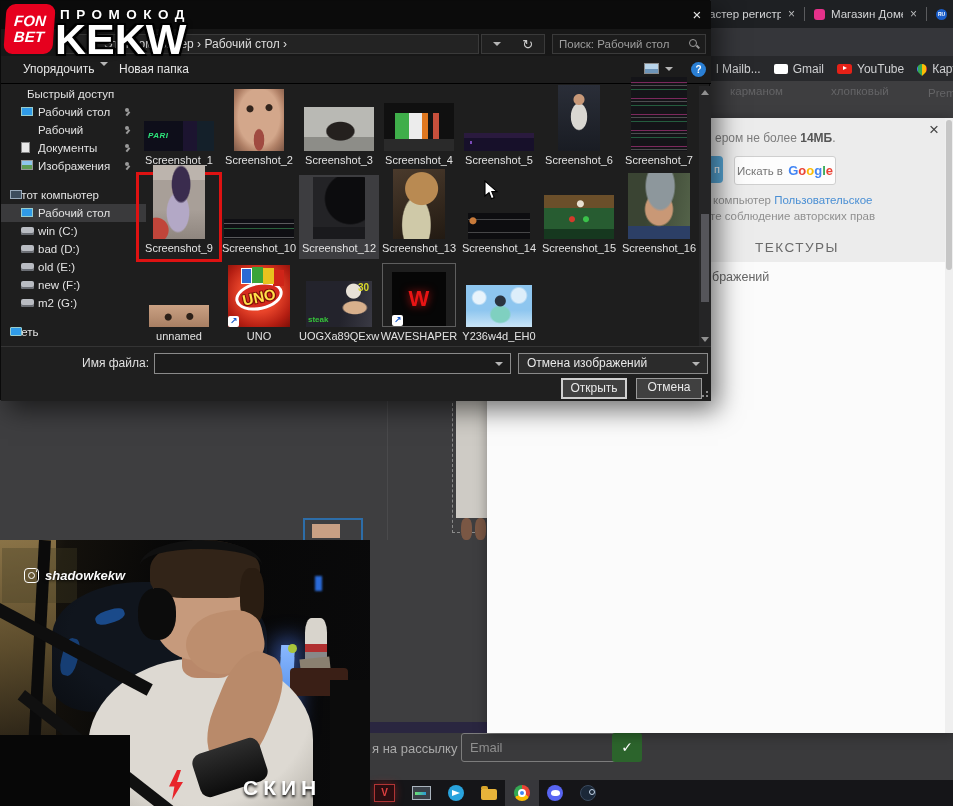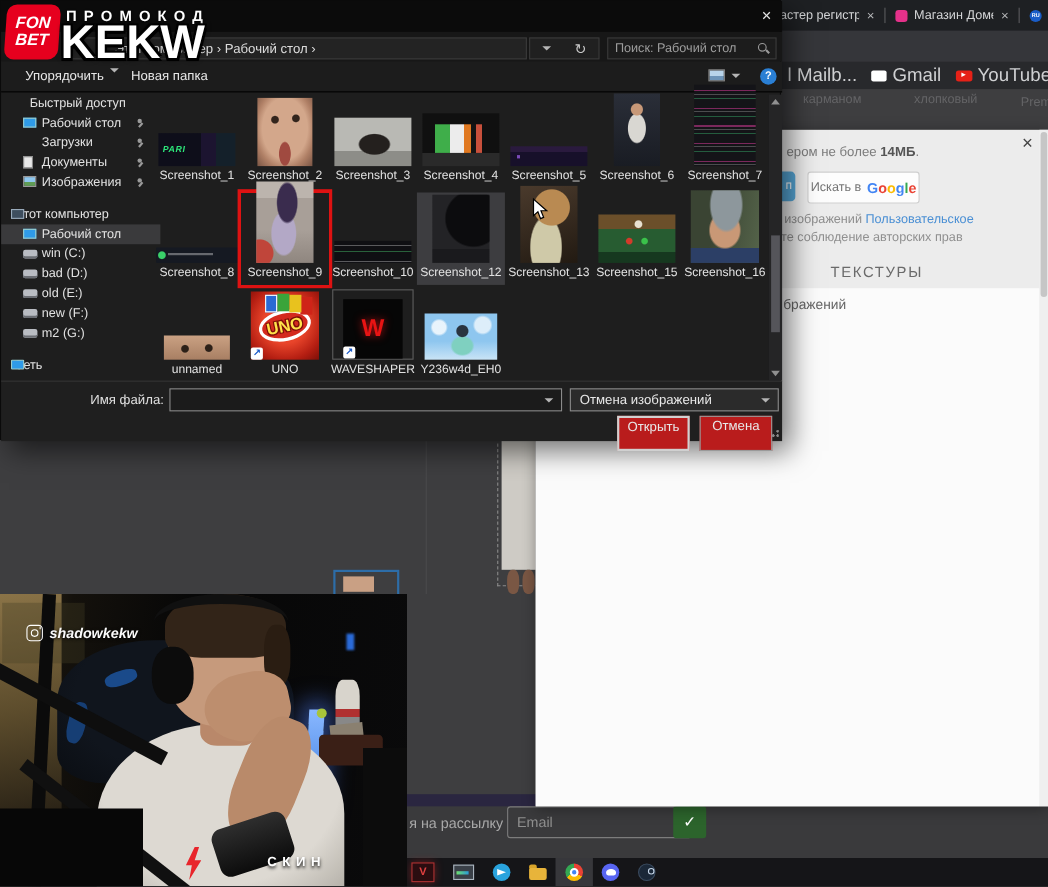--- a/index.html
+++ b/index.html
@@ -13,21 +13,21 @@
   .tab{display:flex;align-items:center;height:28px;padding:0 6px;color:#d3d4d6;font-size:11.5px;white-space:nowrap;}
   .tab-label{max-width:72px;overflow:hidden;}
   .tab-sep{width:1px;height:14px;background:#5a5b5e;margin:0 3px;flex:0 0 auto;}
   .tab-close{margin-left:7px;color:#b9babc;font-size:12px;line-height:1;cursor:default;}
   .fav{width:11px;height:11px;margin-right:6px;flex:0 0 auto;border-radius:2px;}
   .fav-shop{background:#e5318a;border-radius:3px;}
   .fav-ru{background:#1a5dc8;border-radius:50%;color:#fff;font-size:5px;font-weight:700;text-align:center;line-height:11px;}
   .toolstrip{left:0;top:28px;width:953px;height:28px;background:#35363a;z-index:1;}
   .bookstrip{left:0;top:56px;width:953px;height:25px;background:#28292c;z-index:1;}
   .bookmarks{position:absolute;left:699px;top:0;height:25px;display:flex;align-items:center;gap:13px;overflow:hidden;width:254px;}
-  .bm{display:flex;align-items:center;gap:5px;color:#cfd0d2;font-size:17px;white-space:nowrap;}
+  .bm{display:flex;align-items:center;gap:5px;color:#cfd0d2;font-size:12px;white-space:nowrap;}
   .bm-ic{flex:0 0 auto;display:inline-block;}
   .ic-mailru{width:12px;height:12px;border-radius:50%;background:#2e7cd6;}
   .ic-gmail{width:14px;height:10px;background:#fff;border-radius:2px;color:#e23c30;font-size:8px;font-weight:900;line-height:10px;text-align:center;}
   .ic-youtube{width:15px;height:10px;background:#e62117;border-radius:2.5px;position:relative;}
   .ic-youtube::after{content:"";position:absolute;left:5.5px;top:2.5px;border-left:4.5px solid #fff;border-top:2.5px solid transparent;border-bottom:2.5px solid transparent;}
   .ic-maps{width:10px;height:10px;border-radius:50% 50% 50% 0;transform:rotate(-45deg);background:linear-gradient(135deg,#4285F4 25%,#34A853 25% 50%,#FBBC05 50% 75%,#EA4335 75%);}
 
   
   .ghost{z-index:2;color:#646466;font-size:11.5px;}
   .vline{left:387px;top:400px;width:1px;height:140px;background:#4a4a4c;z-index:6;}
@@ -207,21 +207,21 @@
   .dsb-dn{position:absolute;left:2px;bottom:4px;width:0;height:0;border-left:4px solid transparent;border-right:4px solid transparent;border-top:5px solid #909090;}
   .dsb-th{position:absolute;left:2px;top:128px;width:8px;height:88px;background:#55555a;}
 
   
   .dlg-footer{position:absolute;left:0;top:345px;width:710px;height:55px;background:#1f1f1f;border-top:1px solid #343434;box-sizing:border-box;}
   .fname-label{position:absolute;left:0;top:9px;width:148px;text-align:right;color:#e0e0e0;font-size:12px;}
   .fname-combo{position:absolute;left:153px;top:6px;width:357px;height:21px;background:#1b1b1b;border:1px solid #8a8a8a;box-sizing:border-box;}
   .fname-combo input{position:absolute;left:0;top:0;width:330px;height:19px;background:transparent;border:none;outline:none;color:#ddd;font-size:12px;padding:0 6px;font-family:inherit;}
   .combo-caret{position:absolute;right:7px;top:8px;}
   .ftype{position:absolute;left:517px;top:6px;width:190px;height:21px;background:#2b2b2b;border:1px solid #8a8a8a;box-sizing:border-box;color:#e8e8e8;font-size:12px;line-height:19px;padding-left:8px;}
-  .btn{position:absolute;top:31px;width:66px;height:32px;background:#b91c1c;color:#e8e8e8;font-size:12px;text-align:center;line-height:17px;box-sizing:border-box;}
+  .btn{position:absolute;top:31px;width:66px;height:21px;background:#404040;color:#e8e8e8;font-size:12px;text-align:center;line-height:17px;box-sizing:border-box;}
   .btn-open{left:560px;border:2px solid #d0d0d0;}
   .btn-cancel{left:635px;border:1px solid #9a9a9a;}
   .grip{position:absolute;left:699px;top:44px;width:8px;height:8px;background:
      radial-gradient(circle at 7px 1px,#8a8a8a 0 1px,transparent 1.5px),
      radial-gradient(circle at 7px 5px,#8a8a8a 0 1px,transparent 1.5px),
      radial-gradient(circle at 3px 5px,#8a8a8a 0 1px,transparent 1.5px);}
 
   
   .promo{left:0px;top:0px;z-index:60;}
   .fonbet{position:absolute;left:5px;top:4px;width:49px;height:50px;background:#e6001e;border-radius:9px;color:#fff;
@@ -259,21 +259,21 @@
   .wc-armbar1{left:-15px;top:55px;width:190px;height:13px;background:#0e0e0e;transform:rotate(28deg);transform-origin:left top;}
   .wc-armbar2{left:25px;top:150px;width:200px;height:12px;background:#101010;transform:rotate(38deg);transform-origin:left top;}
   .wc-mic{left:195px;top:205px;width:70px;height:45px;background:linear-gradient(#2e2e2e,#0c0c0c);border-radius:10px;transform:rotate(-18deg);}
   .wc-blob{left:0px;top:195px;width:130px;height:71px;background:#070707;}
   .wc-insta{left:24px;top:28px;display:flex;align-items:center;gap:6px;color:#fafafa;text-shadow:0 1px 3px #000;}
   .insta-ic{width:13px;height:13px;border:1.6px solid #fff;border-radius:4px;position:relative;}
   .insta-ic::before{content:"";position:absolute;left:3px;top:3px;width:5px;height:5px;border:1.4px solid #fff;border-radius:50%;}
   .insta-ic::after{content:"";position:absolute;right:1px;top:1px;width:1.5px;height:1.5px;background:#fff;border-radius:50%;}
   .wc-insta span{font-size:13px;font-style:italic;font-weight:600;}
   .wc-bolt{left:166px;top:230px;width:20px;height:30px;background:#e8252b;clip-path:polygon(55% 0,15% 55%,42% 55%,30% 100%,85% 40%,55% 40%,75% 0);filter:drop-shadow(0 1px 2px rgba(0,0,0,.8));}
-  .wc-skin{left:243px;top:236px;color:#fff;font-size:12px;font-weight:900;letter-spacing:5px;text-shadow:0 2px 3px #000;}
+  .wc-skin{left:243px;top:236px;color:#fff;font-size:21px;font-weight:900;letter-spacing:5px;text-shadow:0 2px 3px #000;}
 
   
   .taskbar{left:0;top:780px;width:953px;height:26px;background:#151518;z-index:45;}
   .tb-icons{position:absolute;left:374px;top:0;height:26px;display:flex;align-items:center;gap:17px;}
   .tb{position:relative;display:flex;align-items:center;justify-content:center;height:26px;}
   .tb.tile-hl{background:#37373b;padding:0 9px;margin:0 -9px;}
   .ti{display:inline-block;position:relative;}
   .ti-vapp{width:19px;height:16px;border:1px solid #b03434;background:#2b0d10;color:#e04040;font-weight:900;font-size:10px;text-align:center;line-height:16px;box-shadow:0 0 8px rgba(200,40,40,.45);}
   .ti-sysmon{width:17px;height:12px;border:1px solid #aab4be;background:#3a4048;}
   .ti-sysmon::after{content:"";position:absolute;left:2px;top:5px;width:11px;height:3px;background:linear-gradient(90deg,#6ee06e,#2a9ad8);}
@@ -354,21 +354,21 @@
   <div class="abs news-btn">✓</div>
 
   <div class="abs modal">
     <div class="modal-lower"></div>
     <span class="modal-close">×</span>
     <div class="m-note"><span>ером не более </span><b>14МБ</b><span>.</span></div>
     <div class="m-bluebtn">п</div>
     <div class="m-gbtn">
       <span>Искать в</span>&nbsp;<span id="glogo"><span class="gl" style="color: rgb(66, 133, 244);">G</span><span class="gl" style="color: rgb(234, 67, 53);">o</span><span class="gl" style="color: rgb(251, 188, 5);">o</span><span class="gl" style="color: rgb(66, 133, 244);">g</span><span class="gl" style="color: rgb(52, 168, 83);">l</span><span class="gl" style="color: rgb(234, 67, 53);">e</span></span>
     </div>
-    <div class="m-terms1"><span>изображений </span><a href="#">Пользовательское</a></div>
+    <div class="m-terms1"><span>компьютер </span><a href="#">Пользовательское</a></div>
     <div class="m-terms2">те соблюдение авторских прав</div>
     <div class="m-sect">ТЕКСТУРЫ</div>
     <div class="m-word">бражений</div>
     <div class="m-scroll">
         <div class="m-thumb"></div>
       </div>
   </div>
 
   <div class="abs dialog">
     <div class="dlg-title"></div>
@@ -404,21 +404,21 @@
           <span class="si-ic ic-star"></span>
           <span>Быстрый доступ</span>
         </div>
         <div class="side-item si-ind1">
           <span class="si-ic ic-desktop"></span>
           <span>Рабочий стол</span>
           <span class="pin"></span>
         </div>
         <div class="side-item si-ind1">
           <span class="si-ic ic-download"></span>
-          <span>Загрузки</span>
+          <span>Рабочий</span>
           <span class="pin"></span>
         </div>
         <div class="side-item si-ind1">
           <span class="si-ic ic-document"></span>
           <span>Документы</span>
           <span class="pin"></span>
         </div>
         <div class="side-item si-ind1">
           <span class="si-ic ic-pictures"></span>
           <span>Изображения</span>
@@ -495,26 +495,20 @@
             <div class="thumb t-girl6"></div>
           </div>
           <div class="tlabel">Screenshot_6</div>
         </div>
         <div class="tile">
           <div class="thumbwrap">
             <div class="thumb t-chat7"></div>
           </div>
           <div class="tlabel">Screenshot_7</div>
         </div>
-        <div class="tile">
-          <div class="thumbwrap">
-            <div class="thumb t-strip8"></div>
-          </div>
-          <div class="tlabel">Screenshot_8</div>
-        </div>
         <div class="tile redsel">
           <div class="thumbwrap">
             <div class="thumb t-girl9"></div>
           </div>
           <div class="tlabel">Screenshot_9</div>
         </div>
         <div class="tile">
           <div class="thumbwrap">
             <div class="thumb t-chat10"></div>
           </div>
@@ -524,20 +518,26 @@
           <div class="thumbwrap">
             <div class="thumb t-dark12"></div>
           </div>
           <div class="tlabel">Screenshot_12</div>
         </div>
         <div class="tile">
           <div class="thumbwrap">
             <div class="thumb t-dog13"></div>
           </div>
           <div class="tlabel">Screenshot_13</div>
+        </div>
+        <div class="tile">
+          <div class="thumbwrap">
+            <div class="thumb t-tweet14"></div>
+          </div>
+          <div class="tlabel">Screenshot_14</div>
         </div>
         <div class="tile">
           <div class="thumbwrap">
             <div class="thumb t-casino15"></div>
           </div>
           <div class="tlabel">Screenshot_15</div>
         </div>
         <div class="tile">
           <div class="thumbwrap">
             <div class="thumb t-cap16"></div>
@@ -551,20 +551,29 @@
           <div class="tlabel">unnamed</div>
         </div>
         <div class="tile">
           <div class="thumbwrap">
             <div class="thumb t-uno18">
               <span class="badge b-uno">UNO</span>
               <span class="shortcut">↗</span>
             </div>
           </div>
           <div class="tlabel">UNO</div>
+        </div>
+        <div class="tile">
+          <div class="thumbwrap">
+            <div class="thumb t-xqc19">
+              <span class="badge b-30">30</span>
+              <span class="badge b-steak">steak</span>
+            </div>
+          </div>
+          <div class="tlabel">UOGXa89QExw</div>
         </div>
         <div class="tile outlined">
           <div class="thumbwrap">
             <div class="thumb t-wave20">
               <span class="badge b-w">W</span>
               <span class="shortcut">↗</span>
             </div>
           </div>
           <div class="tlabel">WAVESHAPER</div>
         </div>

